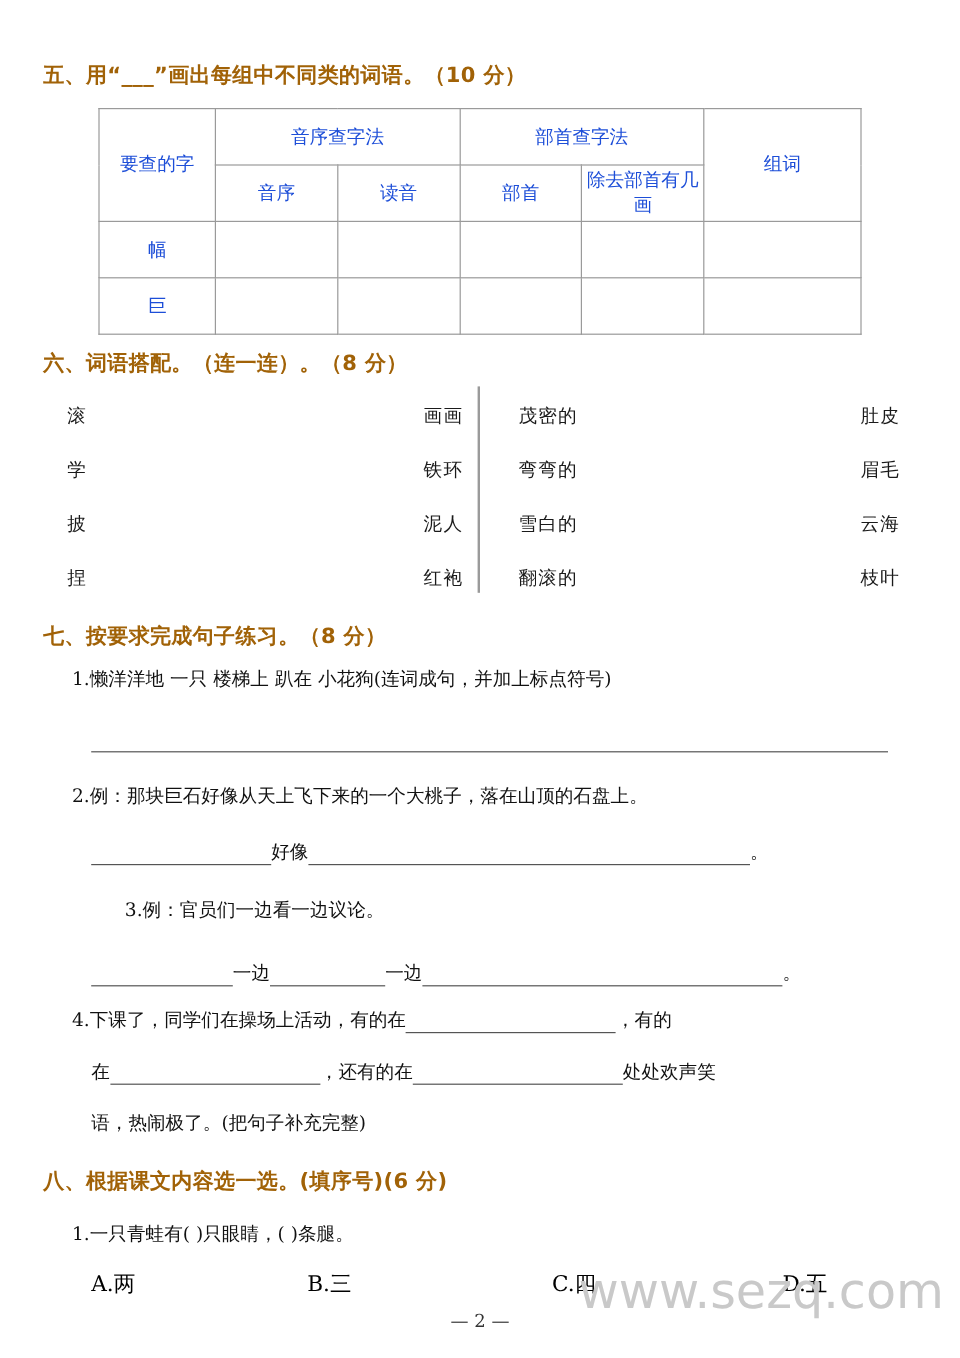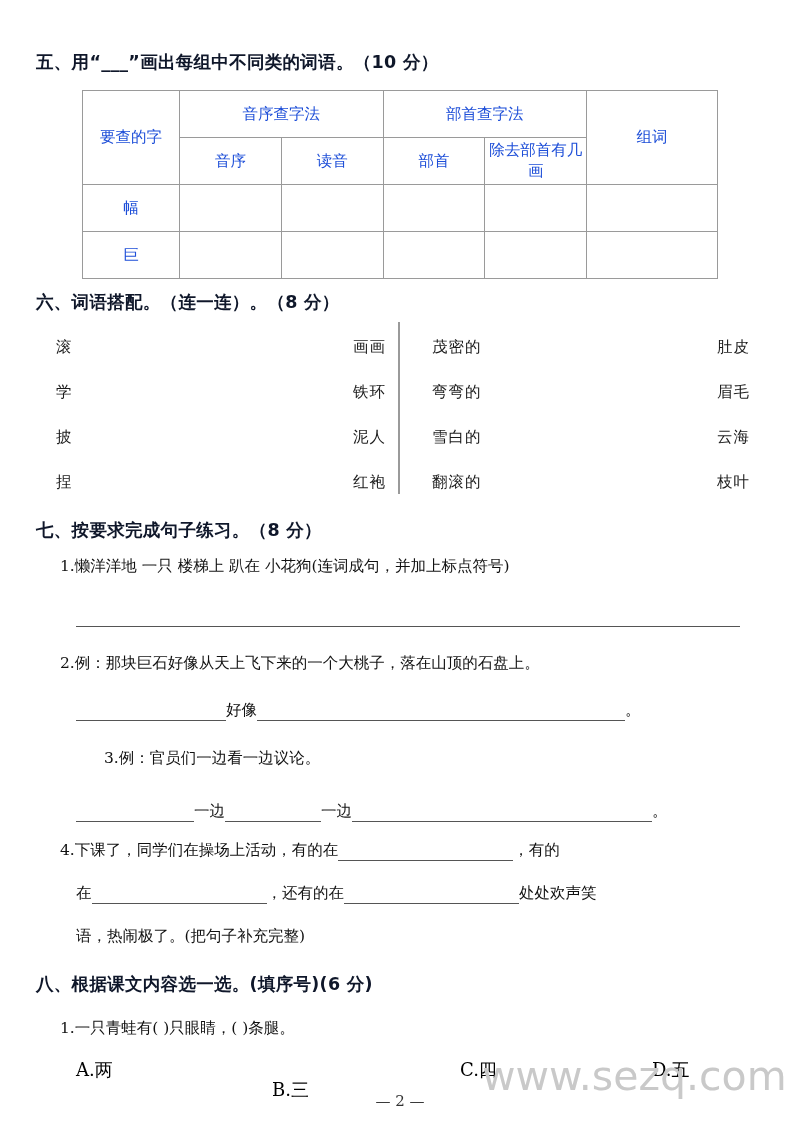--- a/index.html
+++ b/index.html
@@ -20,21 +20,21 @@
     inset: 0;
     padding: 0;
   }
 
   
   .sec-head {
     font-family: "DejaVu Sans", "Liberation Sans", sans-serif;
     font-weight: bold;
     font-size: 17.5px;
     letter-spacing: 0.3px;
-    color: #0f172a;
+    color: #a16207;
   }
 
   
   #sec5 { position: absolute; left: 36px; top: 50px; }
   #tbl5 {
     position: absolute;
     left: 82px;
     top: 90px;
     width: 636px;
     border-collapse: collapse;
@@ -152,21 +152,21 @@
   }
   #q8-opts .opt {
     position: absolute;
     top: 0;
     font-family: "DejaVu Serif", "Liberation Serif", serif;
     font-size: 18px;
     color: #000000;
     white-space: nowrap;
   }
   .opt-a { left: 0px; }
-  .opt-b { left: 196px; margin-top: 20px; }
+  .opt-b { left: 180px; }
   .opt-c { left: 384px; }
   .opt-d { left: 576px; }
 
   
   #watermark {
     position: absolute;
     left: 482px;
     top: 1052px;
     font-family: "DejaVu Sans", "Liberation Sans", sans-serif;
     font-size: 41px;

